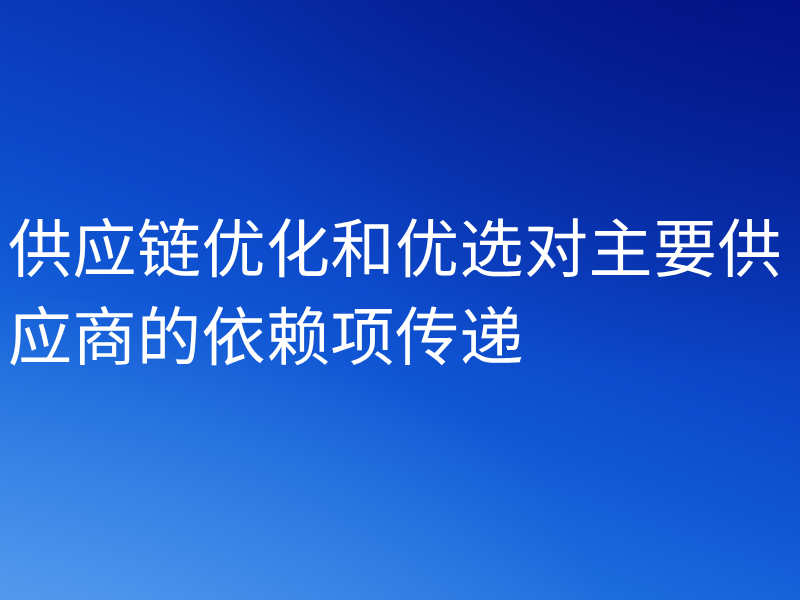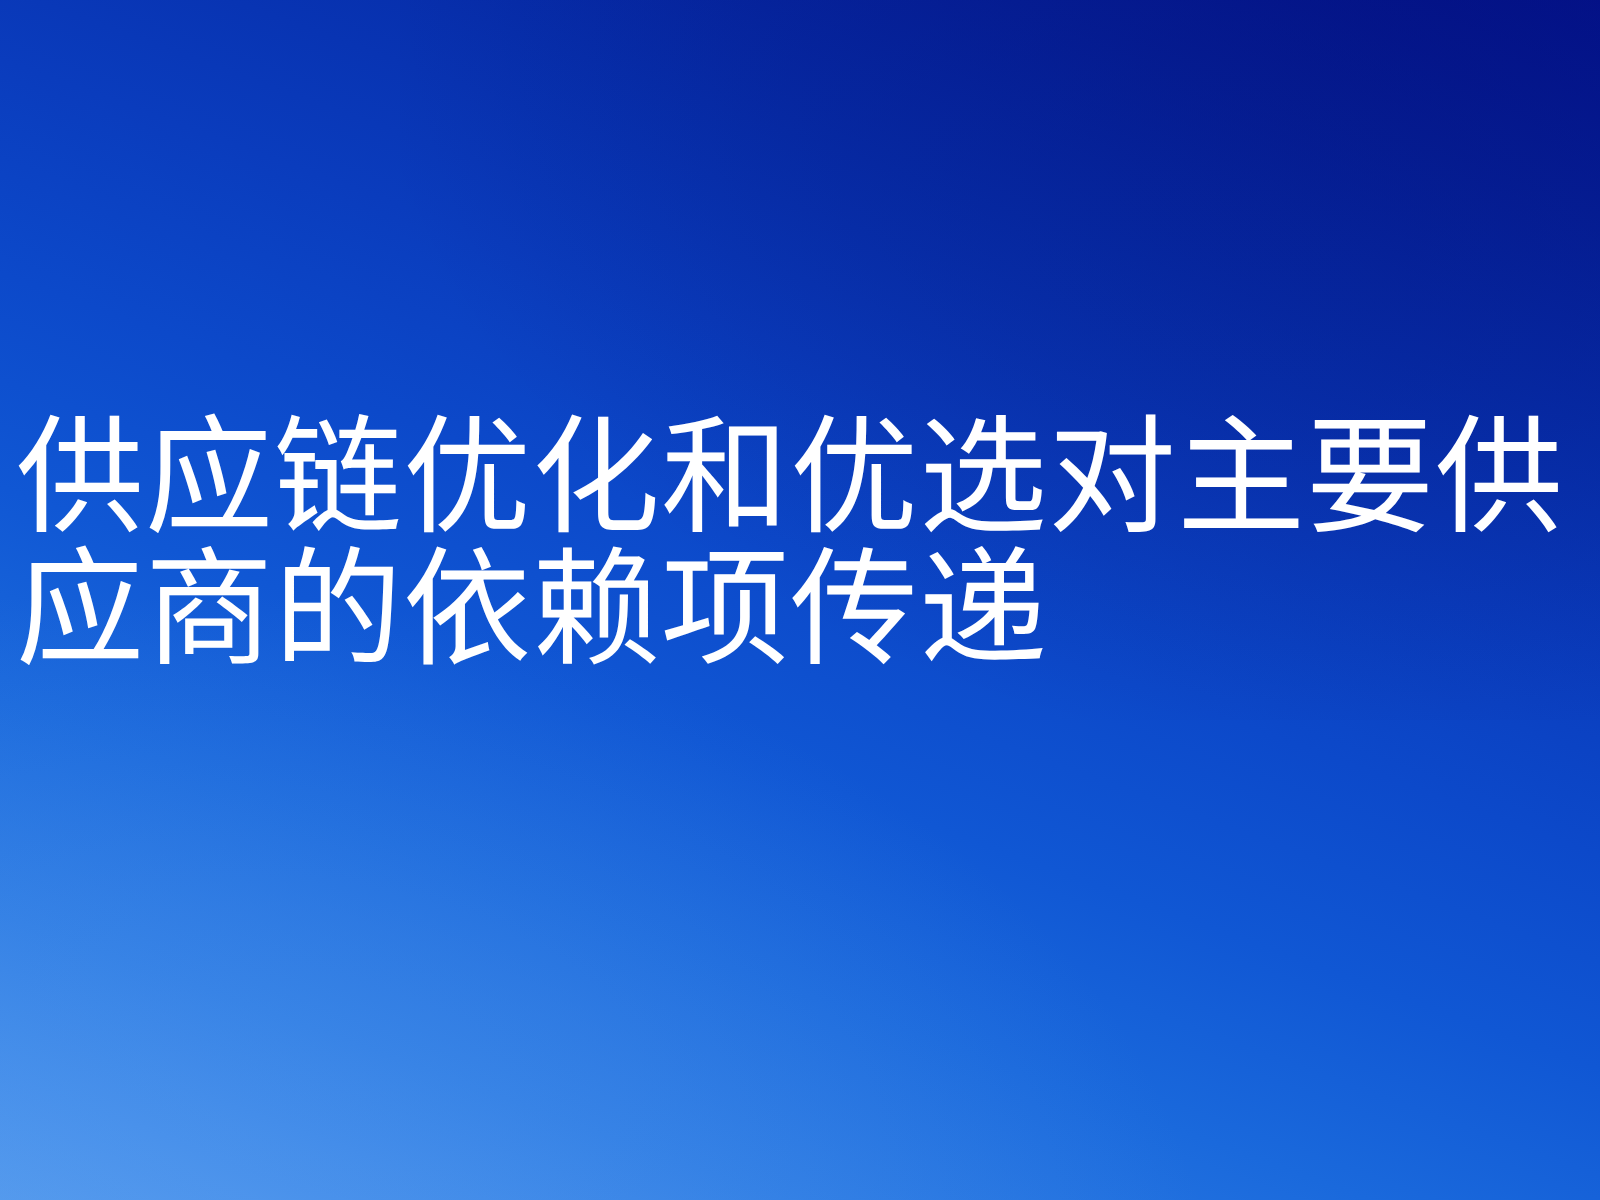--- a/index.html
+++ b/index.html
@@ -72,21 +72,21 @@
     padding: 0 6px 0 8px;
     box-sizing: border-box;
   }
 
   .headline {
     margin: 0;
     color: #ffffff;
     font-family: "Liberation Sans", "DejaVu Sans", sans-serif;
     font-size: 64px;
     font-weight: 400;
-    line-height: 66px;
+    line-height: 88px;
     letter-spacing: 0.5px;
     text-align: left;
     word-break: break-all;
     white-space: normal;
     text-rendering: optimizeLegibility;
   }
 </style>
 </head>
 <body>
 

